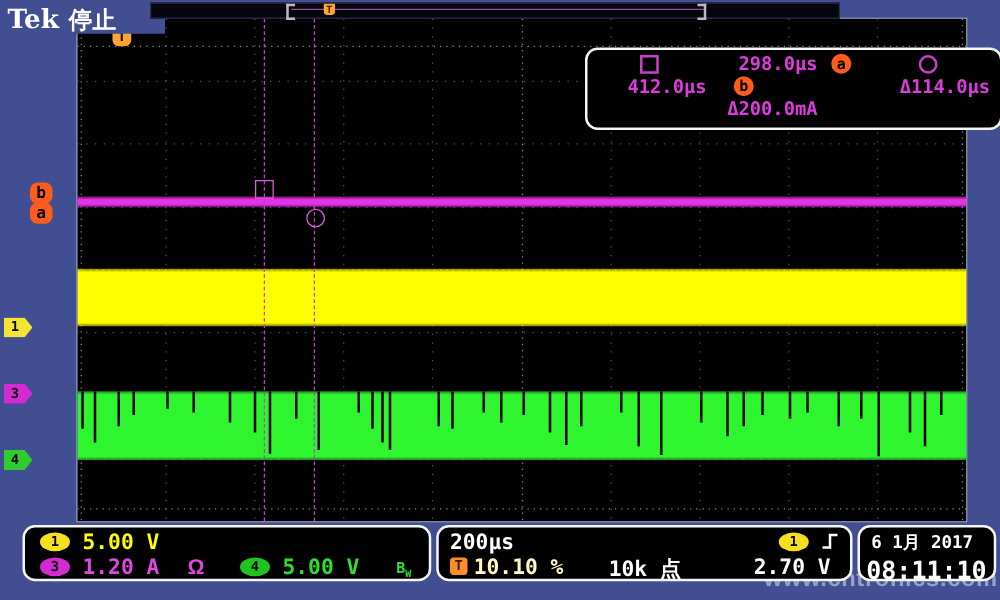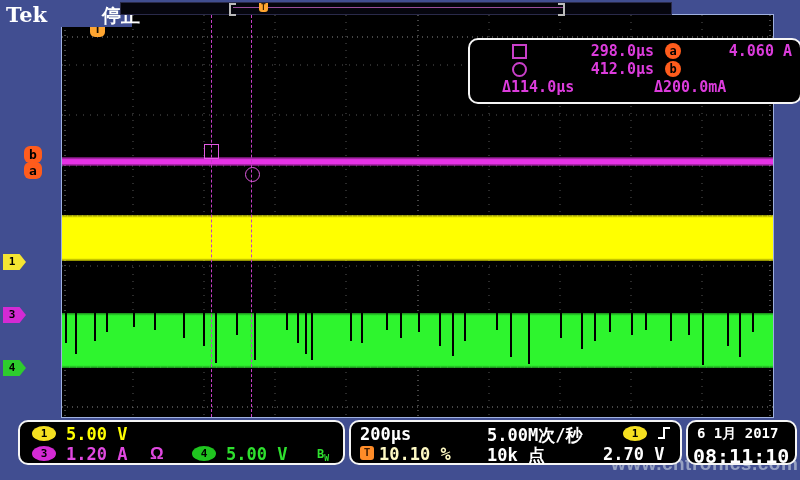--- a/index.html
+++ b/index.html
@@ -1,21 +1,21 @@
 <!DOCTYPE html>
 <html><head>
 <meta charset="utf-8">
 <style>
   html,body{margin:0;padding:0;}
   #screen{position:relative;width:800px;height:480px;background:#414e91;font-family:"DejaVu Sans Mono","Liberation Sans",sans-serif;overflow:hidden;}
   .abs{position:absolute;}
 
   
   #tek-logo{left:6px;top:2px;color:#fff;font-family:"DejaVu Serif",serif;font-weight:bold;font-size:21px;z-index:12;}
-  #run-status{left:55px;top:3px;color:#fff;font-family:"Liberation Sans",sans-serif;font-weight:bold;font-size:19px;z-index:12;margin-left:47px;}
+  #run-status{left:55px;top:3px;color:#fff;font-family:"Liberation Sans",sans-serif;font-weight:bold;font-size:19px;z-index:12;}
   #header-mask{left:0;top:0;width:132px;height:27px;background:#414e91;z-index:11;}
 
   
   #record-bar{left:120px;top:2px;width:550px;height:11px;background:#05050d;border:1px solid #2a2a4a;z-index:13;}
   #record-line{left:112px;top:4px;width:330px;height:0;border-top:1px solid #9a4d9a;}
   .bracket{top:0px;width:5px;height:9px;}
   #bracket-left{left:108px;border-left:2px solid #bbb;border-top:2px solid #bbb;border-bottom:2px solid #bbb;}
   #bracket-right{left:437px;border-right:2px solid #bbb;border-top:2px solid #bbb;border-bottom:2px solid #bbb;}
   #record-trig{left:138px;top:0px;width:9px;height:9px;background:#ffa530;border-radius:0 0 3px 3px;color:#3a2000;font-size:8px;line-height:9px;text-align:center;font-weight:bold;}
 
@@ -177,21 +177,20 @@
   <div class="abs ab-badge" id="cursor-b-badge">b</div>
   <div class="abs ab-badge" id="cursor-a-badge">a</div>
   <div class="abs ch-tag" id="ch1-tag">1</div>
   <div class="abs ch-tag" id="ch3-tag">3</div>
   <div class="abs ch-tag" id="ch4-tag">4</div>
 
   <div class="abs" id="readout">
     <span class="g sq"></span>
     <span class="t">298.0µs</span>
     <span class="bdg">a</span>
-    <span class="v">4.060 A</span>
 
     <span class="g ci"></span>
     <span class="t">412.0µs</span>
     <span class="bdg">b</span>
 
     <span></span>
     <span class="t">Δ114.0µs</span>
     <span></span>
     <span class="v">Δ200.0mA</span>
   </div>
@@ -202,21 +201,20 @@
     <span class="oval mag-oval" style="left:12px;top:24px;">3</span>
     <span class="rd m" style="left:46px;top:22px;">1.20 A</span>
     <span class="rd m" style="left:130px;top:22px;font-family:'Liberation Sans',sans-serif;">Ω</span>
     <span class="oval grn-oval" style="left:172px;top:24px;">4</span>
     <span class="rd g" style="left:206px;top:22px;">5.00 V</span>
     <span class="rd g" style="left:297px;top:25px;" id="bw-ind"><span>B</span><sub>W</sub></span>
   </div>
 
   <div class="abs box" id="hor-box">
     <span class="rd w" style="left:9px;top:2px;">200µs</span>
-    <span class="rd w" style="left:136px;top:2px;">5.00M次/秒</span>
     <span class="oval yellow-oval" style="left:272px;top:4px;">1</span>
     <svg style="position:absolute;left:306px;top:3px;" width="15" height="16" viewBox="0 0 15 16">
       <path d="M1 13 H7 V3 H13" fill="none" stroke="#fff" stroke-width="2"></path>
     </svg>
     <span id="tpos-badge">T</span>
     <span class="rd o" style="left:28px;top:22px;">10.10 %</span>
     <span class="rd w" style="left:136px;top:22px;">10k 点</span>
     <span class="rd w" style="left:252px;top:22px;">2.70 V</span>
   </div>
 

